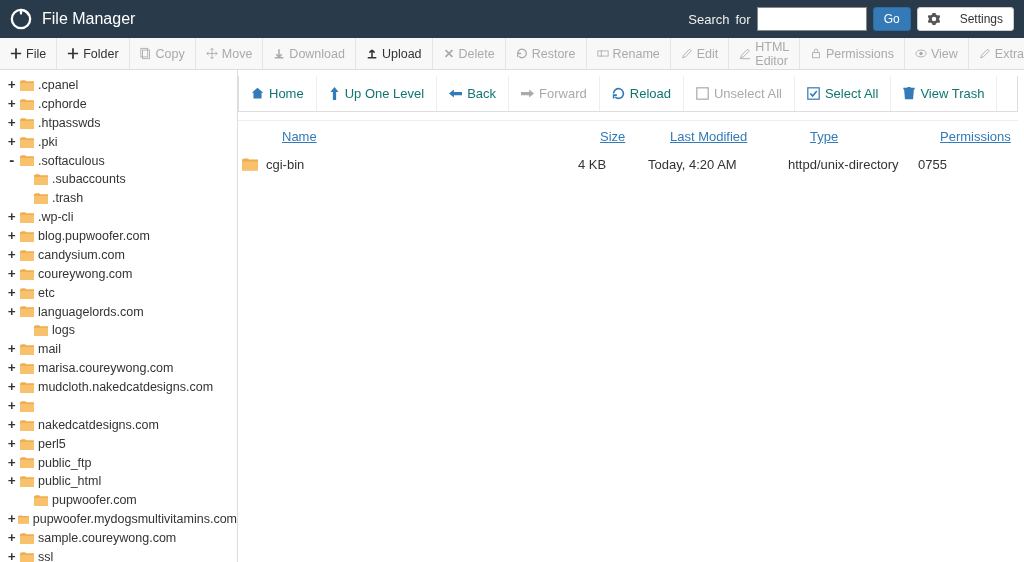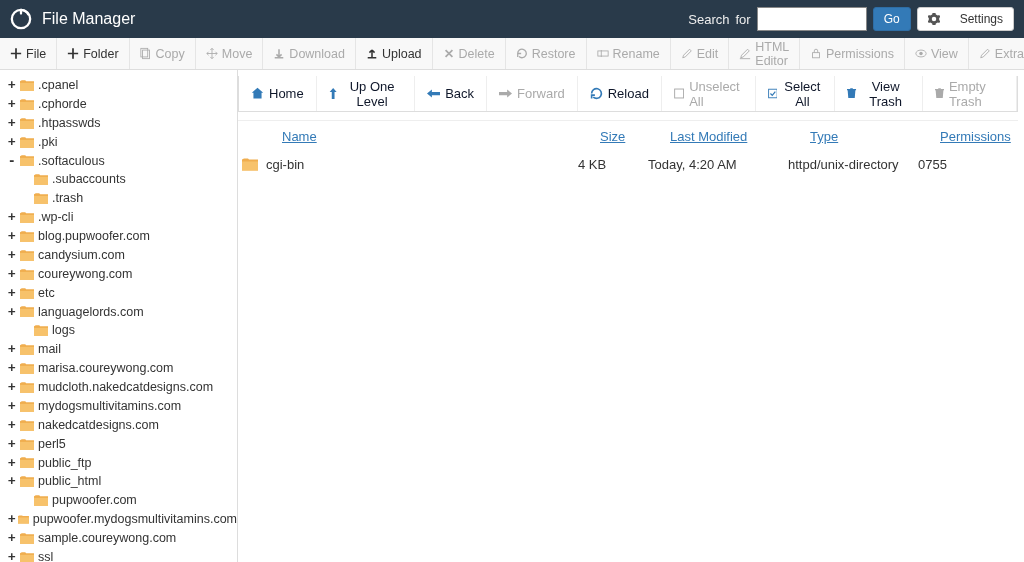--- a/index.html
+++ b/index.html
@@ -18,21 +18,21 @@
 .toolbar .tb-btn.disabled { color: #aaa; }
 .toolbar .tb-btn .ico { width: 12px; height: 12px; display: inline-flex; align-items: center; justify-content: center; }
 .main { display: flex; height: calc(562px - 38px - 32px); }
 .tree { width: 238px; border-right: 1px solid #ddd; padding: 6px 0 6px 8px; overflow-y: auto; font-size: 12.5px; line-height: 1.35; }
 .tree-item { display: flex; align-items: center; padding: 1px 0; cursor: pointer; white-space: nowrap; }
 .tree-item .toggle { width: 10px; color: #333; font-weight: bold; margin-right: 2px; font-family: monospace; }
 .tree-item .fld { width: 14px; height: 11px; margin-right: 4px; }
 .content { flex: 1; display: flex; flex-direction: column; }
 .actionbar { border: 1px solid #ddd; border-top: none; margin: 6px 6px 0 0; height: 36px; display: flex; align-items: stretch; font-size: 13px; }
 .actionbar .ab-btn { display: flex; align-items: center; padding: 0 12px; border-right: 1px solid #eee; cursor: pointer; gap: 5px; }
-.actionbar .ab-btn.blue { color: #0f172a; text-align: center; }
+.actionbar .ab-btn.blue { color: #0f766e; }
 .actionbar .ab-btn.muted { color: #aaa; }
 .filetable { margin: 8px 6px 0 0; border-top: 1px solid #eee; }
 .ft-head { display: flex; padding: 8px 6px 8px 22px; font-size: 13px; color: #337ab7; text-decoration: underline; }
 .ft-row { display: flex; align-items: center; padding: 5px 6px 5px 0; font-size: 13px; color: #333; }
 .col-name { flex: 0 0 340px; display: flex; align-items: center; gap: 8px; padding-left: 4px; }
 .ft-head .col-name { padding-left: 22px; }
 .col-size { flex: 0 0 70px; }
 .col-mod { flex: 0 0 140px; }
 .col-type { flex: 0 0 130px; }
 .col-perm { flex: 1; }
@@ -322,21 +322,20 @@
           <path fill="#f7c26b" d="M0 3h16v9H0z"></path>
         </svg>
         <span class="lbl">mudcloth.nakedcatdesigns.com</span>
       </div>
       <div class="tree-item" style="padding-left: 0px;">
         <span class="toggle">+</span>
         <svg class="fld" viewBox="0 0 16 12">
           <path fill="#f0ad4e" d="M0 1l2-1h4l1 1h9v11H0z"></path>
           <path fill="#f7c26b" d="M0 3h16v9H0z"></path>
         </svg>
-        <span class="lbl">mydogsmultivitamins.com</span>
       </div>
       <div class="tree-item" style="padding-left: 0px;">
         <span class="toggle">+</span>
         <svg class="fld" viewBox="0 0 16 12">
           <path fill="#f0ad4e" d="M0 1l2-1h4l1 1h9v11H0z"></path>
           <path fill="#f7c26b" d="M0 3h16v9H0z"></path>
         </svg>
         <span class="lbl">nakedcatdesigns.com</span>
       </div>
       <div class="tree-item" style="padding-left: 0px;">
@@ -439,26 +438,20 @@
             <rect x="1" y="1" width="14" height="14" fill="none" stroke="#337ab7" stroke-width="1.5"></rect>
             <path d="M4 8l3 3 5-6" fill="none" stroke="#337ab7" stroke-width="2"></path>
           </svg>
         <span>Select All</span>
       </div>
       <div class="ab-btn blue">
         <svg width="12" height="13" viewBox="0 0 14 16">
             <path fill="#337ab7" d="M1 3h12l-1 12H2zM0 1h14v2H0zM5 0h4v1H5z"></path>
           </svg>
         <span>View Trash</span>
-      </div>
-      <div class="ab-btn muted">
-        <svg width="12" height="13" viewBox="0 0 14 16">
-            <path fill="#aaa" d="M1 3h12l-1 12H2zM0 1h14v2H0zM5 0h4v1H5z"></path>
-          </svg>
-        <span>Empty Trash</span>
       </div>
     </div>
 
     <div class="filetable">
       <div class="ft-head">
         <div class="col-name">Name</div>
         <div class="col-size">Size</div>
         <div class="col-mod">Last Modified</div>
         <div class="col-type">Type</div>
         <div class="col-perm">Permissions</div>

